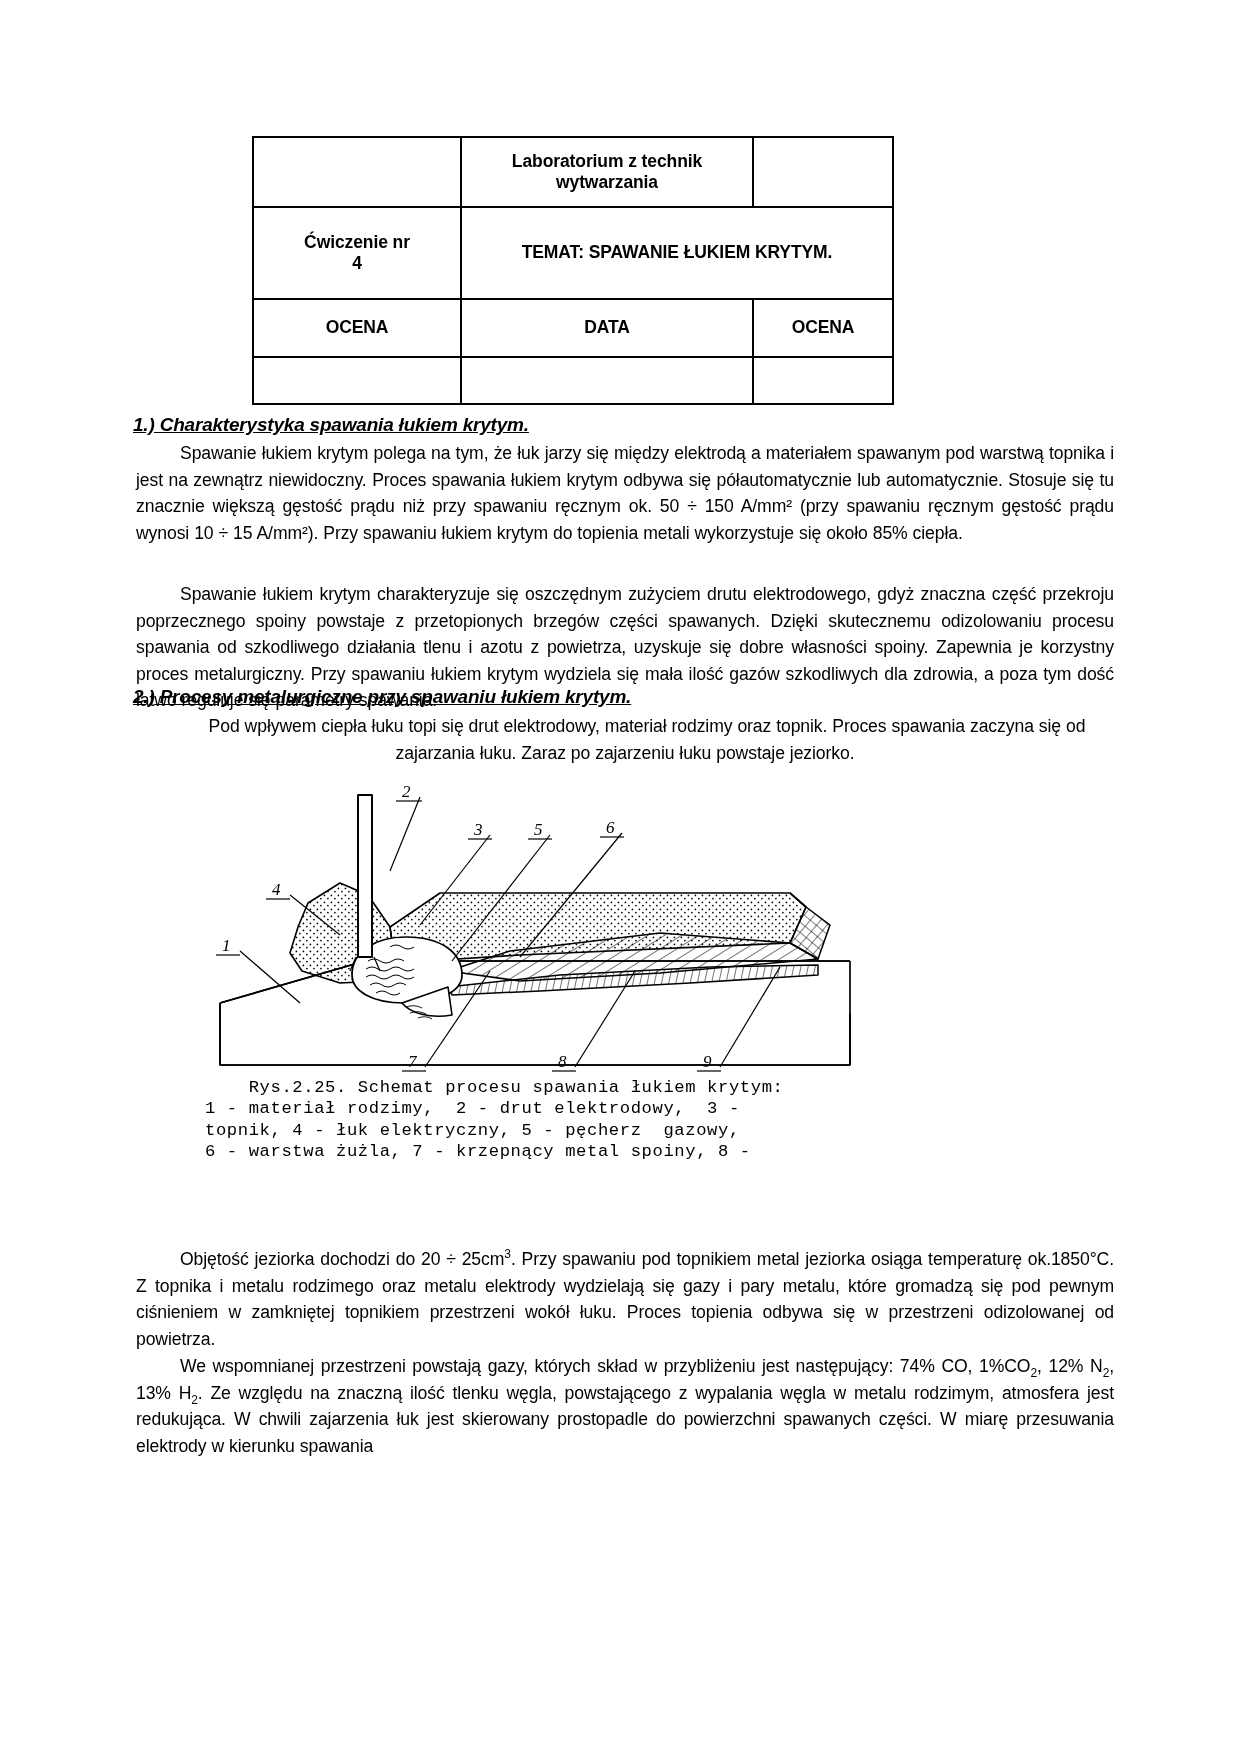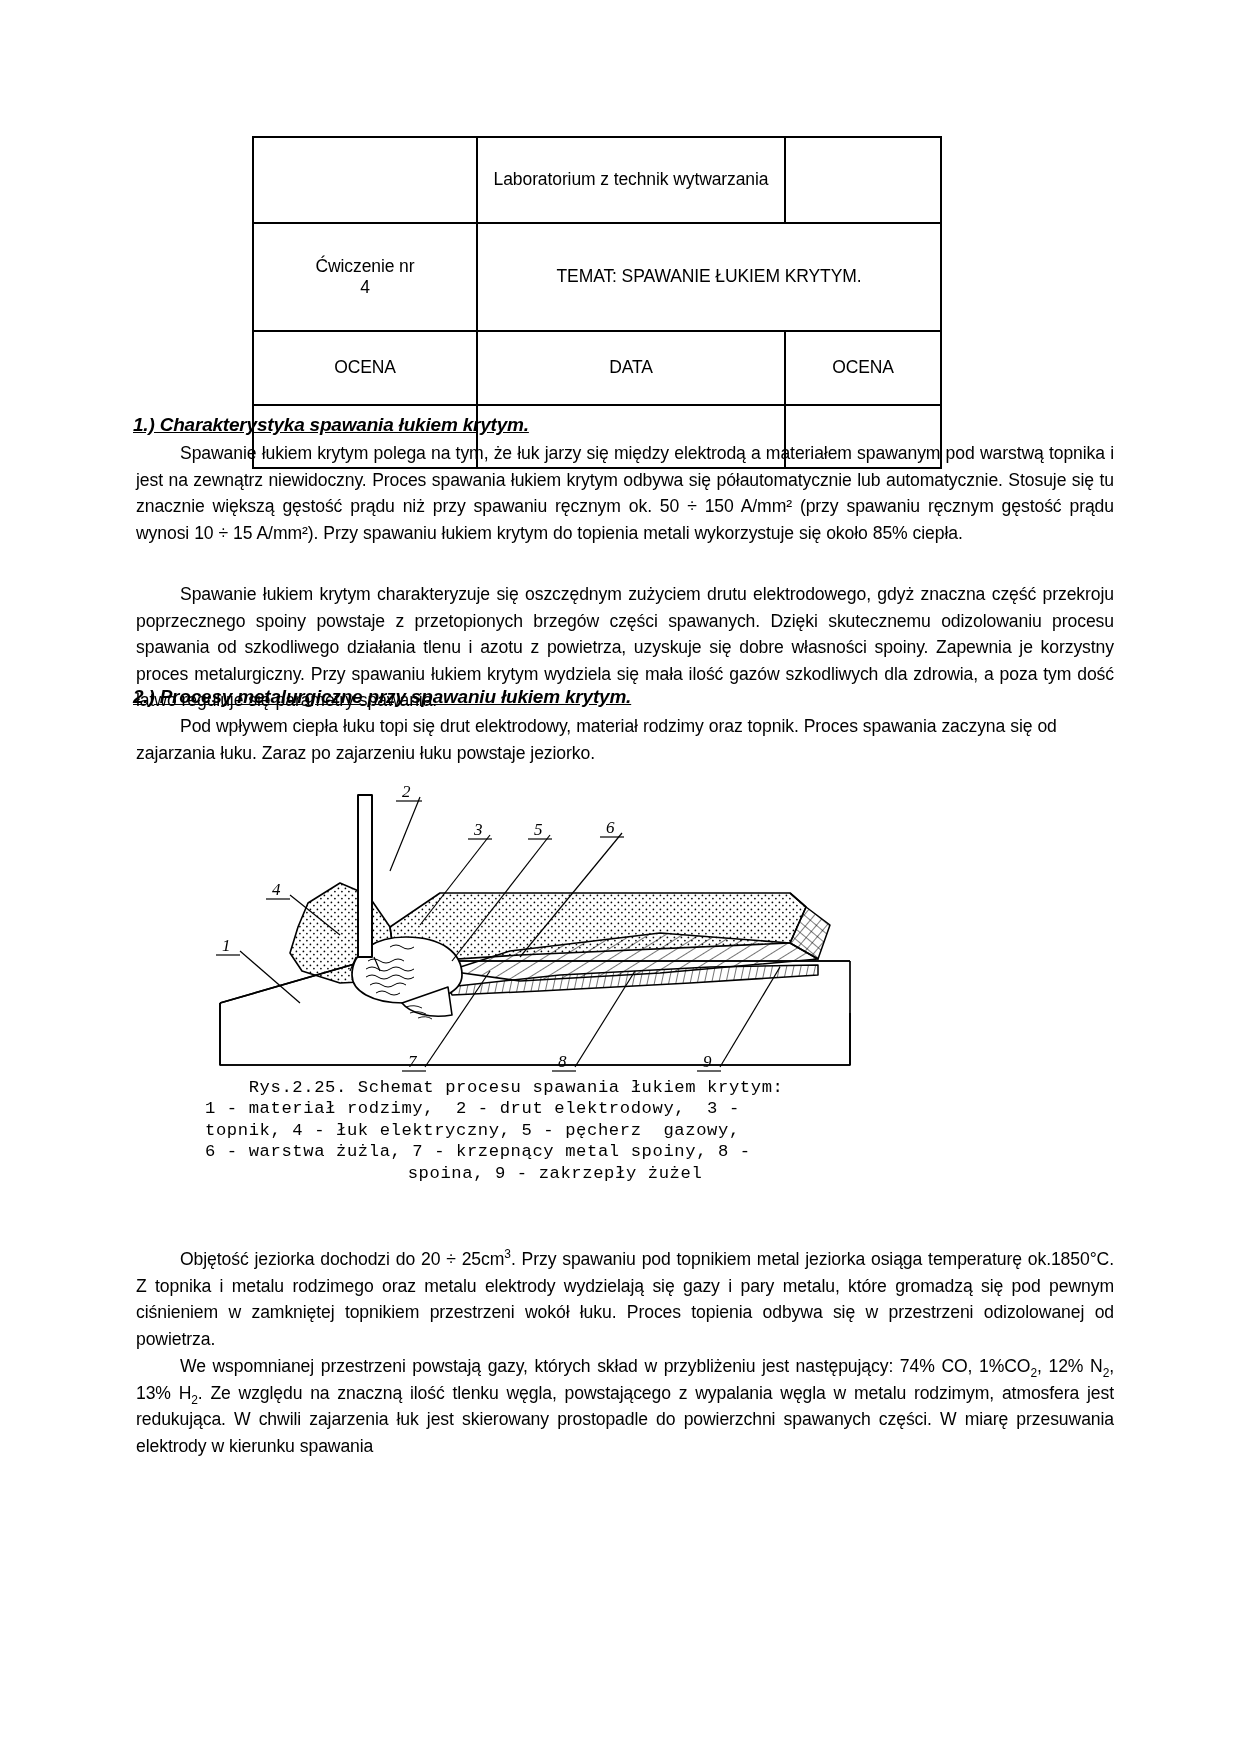--- a/index.html
+++ b/index.html
@@ -27,26 +27,27 @@
   .header-table {
     position: absolute;
     left: 252px;
     top: 136px;
     width: 612px;
     border-collapse: collapse;
     table-layout: fixed;
   }
   .header-table td {
     border: 2px solid #000;
-    padding: 12px;
+    padding: 4px;
     vertical-align: middle;
     text-align: center;
     font-size: 17.5px;
     line-height: 1.22;
     letter-spacing: -0.1px;
+    font-weight: bold;
   }
   .cell-pad { padding: 5px 6px; }
   .row1 td { height: 60px; }
   .row2 td { height: 82px; }
   .row3 td { height: 48px; margin-top: 48px; }
   .row4 td { height: 37px; }
 
   .title-cell {
     font-size: 17.5px;
   }
@@ -65,21 +66,21 @@
     margin: 0;
   }
   .para {
     font-size: 17.6px;
     line-height: 26.6px;
     text-align: justify;
     margin: 3px;
     letter-spacing: -0.1px;
     word-spacing: 0.2px;
   }
-  .para.noj { text-align: left; }
+  .para.noj { text-align: center; }
   .indent { display: inline-block; width: 44px; }
 
   .h1-pos   { position: absolute; left: 133px; top: 414px; }
   .p1-pos   { position: absolute; left: 133px; top: 437px; width: 978px; }
   .p2-pos   { position: absolute; left: 133px; top: 578px; width: 978px; }
   .h2-pos   { position: absolute; left: 133px; top: 686px; }
   .p3-pos   { position: absolute; left: 133px; top: 710px; width: 978px; }
   .p4-pos   { position: absolute; left: 133px; top: 1243px; width: 978px; }
   .p5-pos   { position: absolute; left: 133px; top: 1350px; width: 978px; }
 
@@ -251,20 +252,19 @@
         <text x="513" y="292">9</text>
       </g>
     </svg>
   </div>
 
   <div class="caption">
     <span>Rys.2.25. Schemat procesu spawania łukiem krytym:</span>
 <span>1 - materiał rodzimy,  2 - drut elektrodowy,  3 -</span>
 <span>topnik, 4 - łuk elektryczny, 5 - pęcherz  gazowy,</span>
 <span>6 - warstwa żużla, 7 - krzepnący metal spoiny, 8 -</span>
-<span class="ctr">spoina, 9 - zakrzepły żużel</span>
   </div>
 
   <p class="para p4-pos"><span class="indent"></span><span><span>Objętość jeziorka dochodzi do 20 ÷ 25cm</span><sup>3</sup><span>. Przy spawaniu pod topnikiem metal jeziorka osiąga temperaturę ok.1850°C. Z topnika i metalu rodzimego oraz metalu elektrody wydzielają się gazy i pary metalu, które gromadzą się pod pewnym ciśnieniem w zamkniętej topnikiem przestrzeni wokół łuku. Proces topienia odbywa się w przestrzeni odizolowanej od powietrza.</span></span></p>
 
   <p class="para p5-pos"><span class="indent"></span><span><span>We wspomnianej przestrzeni powstają gazy, których skład w przybliżeniu jest następujący: 74% CO, 1%CO</span><sub>2</sub><span>, 12% N</span><sub>2</sub><span>, 13% H</span><sub>2</sub><span>. Ze względu na znaczną ilość tlenku węgla, powstającego z wypalania węgla w metalu rodzimym, atmosfera jest redukująca. W chwili zajarzenia łuk jest skierowany prostopadle do powierzchni spawanych części. W miarę przesuwania elektrody w kierunku spawania</span></span></p>
 
 </div>
 
 </body></html>

